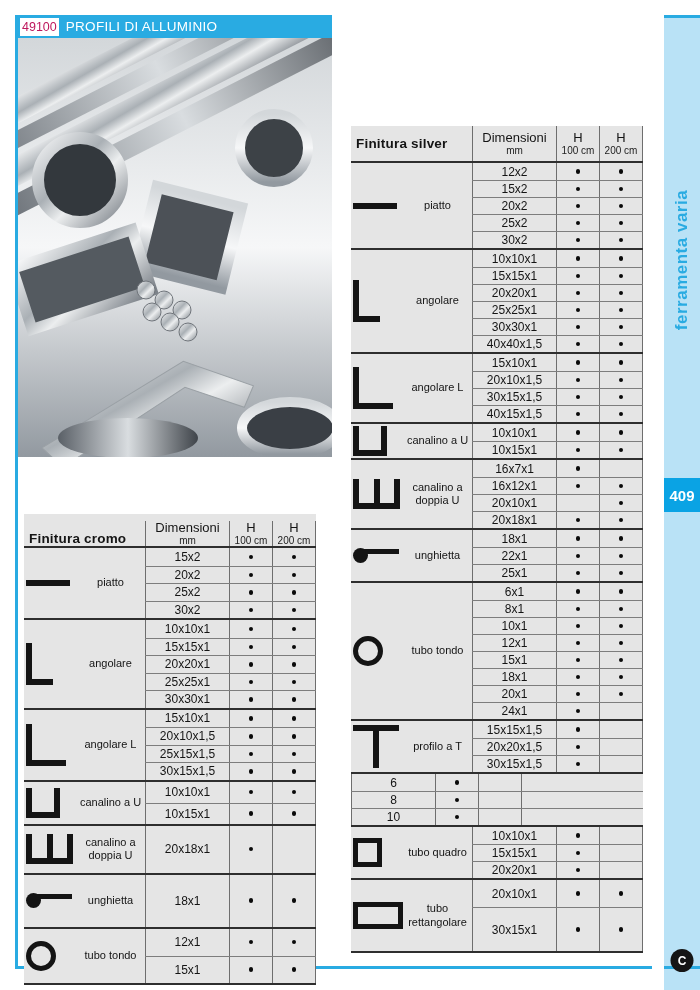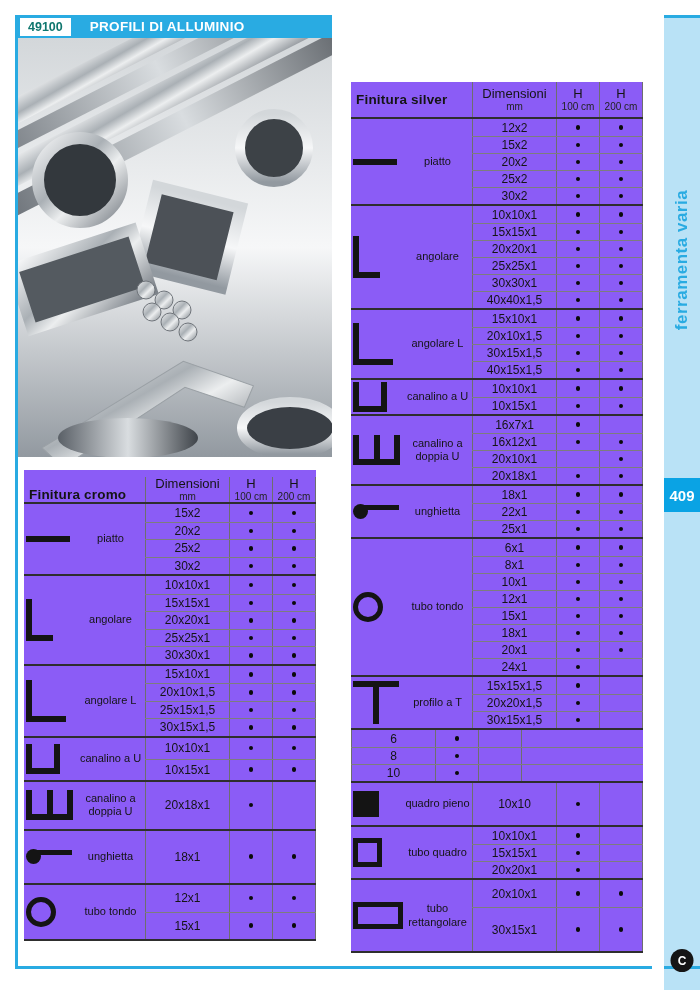--- a/index.html
+++ b/index.html
@@ -18,29 +18,29 @@
   }
   *{box-sizing:border-box;}
 
   
   .vline{position:absolute;left:15px;top:15px;width:3px;height:954px;background:var(--accent);}
   .hline{position:absolute;left:15px;top:966px;width:637px;height:3px;background:var(--accent);}
 
   
   .topbar{position:absolute;left:18px;top:15px;width:314px;height:23px;background:var(--accent);
     display:flex;align-items:center;}
-  .code{background:#fff;color:#0f766e;font-weight:bold;font-size:12.5px;height:18px;
-    line-height:18px;padding:0 8px;margin-left:2px;flex:none;}
-  .ttl{color:#fff;font-weight:bold;font-size:13.5px;margin-left:19px;letter-spacing:.3px;white-space:nowrap;}
+  .code{background:#fff;color:#be185d;font-weight:normal;font-size:12.5px;height:18px;
+    line-height:18px;padding:0 2px;margin-left:2px;flex:none;}
+  .ttl{color:#fff;font-weight:normal;font-size:13.5px;margin-left:7px;letter-spacing:.3px;white-space:nowrap;}
 
   
   .photo{position:absolute;left:18px;top:38px;width:314px;height:419px;background:#dfe3e6;overflow:hidden;}
 
   
-  .ptable{position:absolute;width:292px;border-bottom:2px solid var(--thick);background:#8b5cf6;}
+  .ptable{position:absolute;width:292px;border-bottom:2px solid var(--thick);background:#e5e5e5;margin-top:44px;}
   .t0{left:24px;top:470px;}
   .t1{left:351px;top:82px;}
   .thead{display:flex;height:35px;}
   .t0 .thead{height:32px;align-items:flex-end;}
   .th-label{width:121px;display:flex;align-items:center;padding-left:5px;
     font-weight:bold;font-size:13.5px;letter-spacing:.2px;}
   .th-col{display:flex;flex-direction:column;align-items:center;justify-content:center;
     border-left:1px solid var(--thin);line-height:1.1;}
   .th-dim{width:84px;}
   .th-h{width:43px;}
@@ -836,37 +836,20 @@
             <div class="c-h">
               <span class="dot"></span>
             </div>
             <div class="c-h c-h2"></div>
           </div>
         </div>
       </div>
       <div class="sec">
         <div class="sec-left">
           <div class="icon-box">
-            <div class="ic ic-quadro-pieno"></div>
-          </div>
-          <div class="sec-name">quadro pieno</div>
-        </div>
-        <div class="sec-rows">
-          <div class="row" style="height: 42px;">
-            <div class="c-dim">10x10</div>
-            <div class="c-h">
-              <span class="dot"></span>
-            </div>
-            <div class="c-h c-h2"></div>
-          </div>
-        </div>
-      </div>
-      <div class="sec">
-        <div class="sec-left">
-          <div class="icon-box">
             <div class="ic ic-tubo-quadro"></div>
           </div>
           <div class="sec-name">tubo quadro</div>
         </div>
         <div class="sec-rows">
           <div class="row">
             <div class="c-dim">10x10x1</div>
             <div class="c-h">
               <span class="dot"></span>
             </div>

